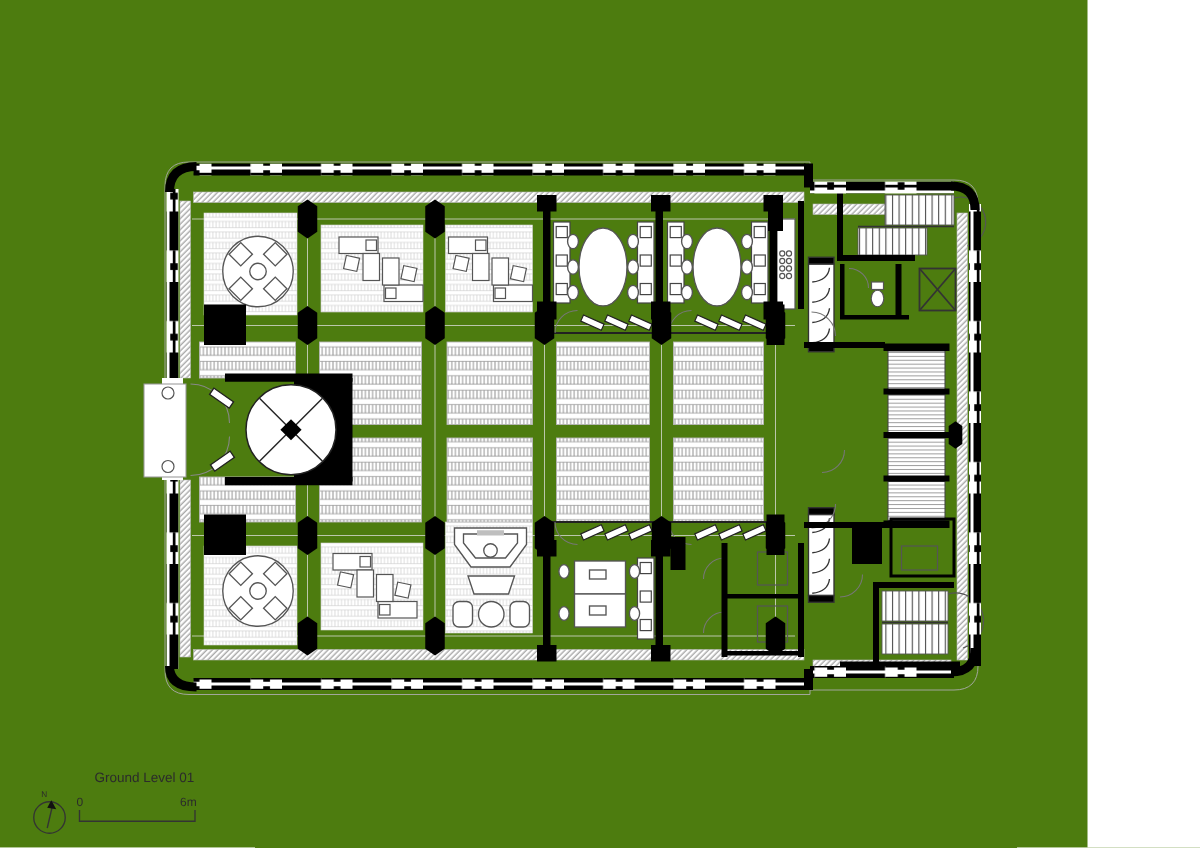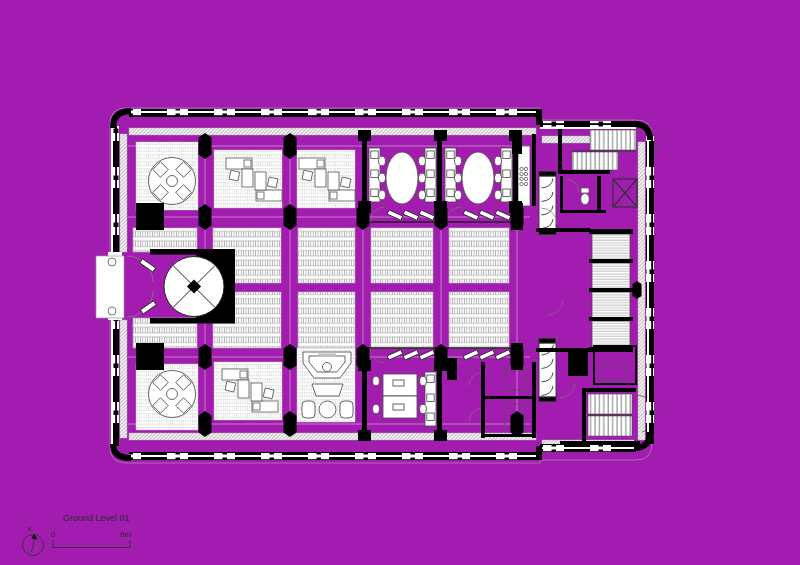--- a/index.html
+++ b/index.html
@@ -1,16 +1,16 @@
 <!DOCTYPE html>
 <html><head>
 <meta charset="utf-8">
 <style>
   html,body{margin:0;padding:0;background:#ffffff;}
-  .page{position:relative;width:800px;height:565px;background:#a21caf;overflow:hidden;
+  .page{position:relative;width:725px;height:565px;background:#4d7c0f;overflow:hidden;
         font-family:"Liberation Sans", sans-serif;}
   svg{display:block;}
   text{font-family:"Liberation Sans", sans-serif;fill:#333;}
   .title-text{font-size:9px;fill:#2b2b2b;}
   .scale-text{font-size:8px;fill:#2b2b2b;}
   .north-text{font-size:5.5px;fill:#2b2b2b;}
 </style>
 </head>
 <body>
 

